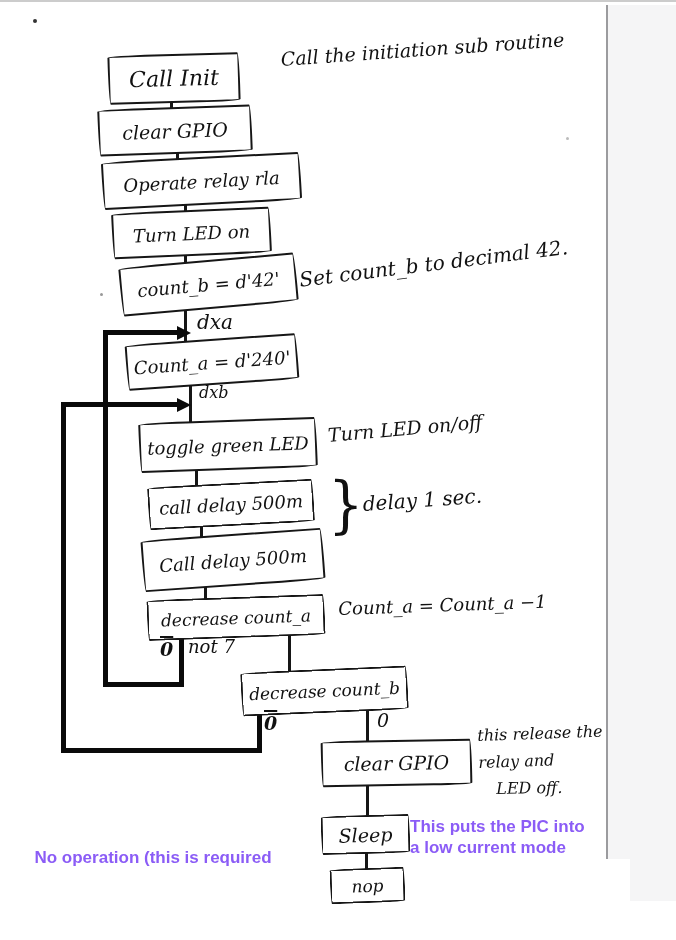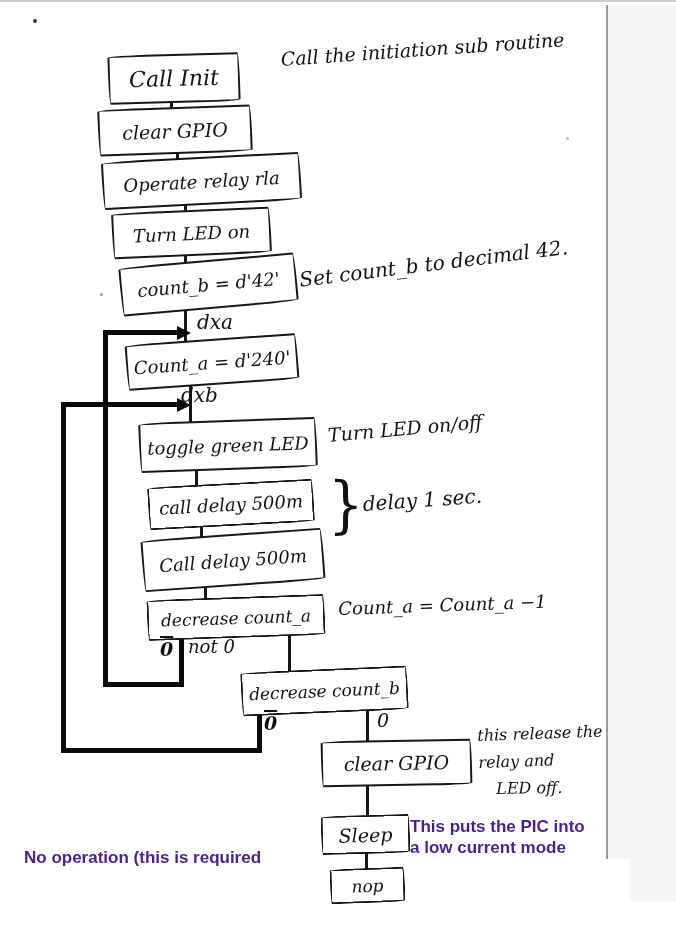--- a/index.html
+++ b/index.html
@@ -10,21 +10,21 @@
        font-family:"DejaVu Serif",serif;font-style:italic;color:#111;
        border-radius:255px 12px 225px 12px / 12px 225px 12px 255px;
        z-index:3;white-space:nowrap;}
   .conn{position:absolute;background:#161616;width:3px;z-index:1;}
   .thick{position:absolute;background:#0a0a0a;z-index:2;}
   .arrow-right{position:absolute;width:0;height:0;border-top:7px solid transparent;
        border-bottom:7px solid transparent;border-left:14px solid #0a0a0a;z-index:2;}
   .hand{position:absolute;font-family:"DejaVu Serif",serif;font-style:italic;
        color:#111;white-space:nowrap;z-index:4;}
   .typed{position:absolute;font-family:"Liberation Sans",sans-serif;font-weight:700;
-       color:#4c1d95;z-index:4;}
+       color:#8b5cf6;z-index:4;}
   .overbar{text-decoration:overline;text-decoration-thickness:2px;}
   .dot{position:absolute;border-radius:50%;z-index:1;}
   .panel{position:absolute;z-index:0;}
 </style>
 </head>
 <body>
 
 <div id="canvas">
 
   <div class="panel" style="left:0;top:4;width:676px;height:2px;background:#cccccc;"></div>
@@ -69,37 +69,37 @@
   <div class="box" style="left:139px;top:420px;width:174px;height:46px;font-size:18px;transform:rotate(-2deg);">toggle green LED</div>
   <div class="box" style="left:148px;top:483px;width:162px;height:39px;font-size:18px;transform:rotate(-3deg);">call delay 500m</div>
   <div class="box" style="left:142px;top:534px;width:178px;height:48px;font-size:18px;transform:rotate(-4deg);">Call delay 500m</div>
   <div class="box" style="left:147px;top:597px;width:174px;height:37px;font-size:17px;transform:rotate(-2deg);">decrease count_a</div>
   <div class="box" style="left:241px;top:669px;width:163px;height:40px;font-size:17px;transform:rotate(-2.5deg);">decrease count_b</div>
   <div class="box" style="left:321px;top:740px;width:147px;height:42px;font-size:19px;transform:rotate(-1deg);">clear GPIO</div>
   <div class="box" style="left:321px;top:815px;width:85px;height:35px;font-size:19px;transform:rotate(-1.5deg);">Sleep</div>
   <div class="box" style="left:330px;top:868px;width:71px;height:31px;font-size:17px;transform:rotate(-2deg);">nop</div>
 
   <div class="hand" style="left:197px;top:310px;font-size:20px;">dxa</div>
-  <div class="hand" style="left:181px;top:383px;font-size:20px;">dxb</div>
+  <div class="hand" style="left:199px;top:383px;font-size:16px;">dxb</div>
   <div class="hand overbar" style="left:160px;top:638px;font-size:19px;font-weight:700;">0</div>
-  <div class="hand" style="left:188px;top:636px;font-size:18px;">not 0</div>
+  <div class="hand" style="left:188px;top:636px;font-size:18px;">not 7</div>
   <div class="hand overbar" style="left:264px;top:712px;font-size:19px;font-weight:700;">0</div>
   <div class="hand" style="left:377px;top:709px;font-size:19px;">0</div>
 
   <div class="hand" style="left:280px;top:48px;font-size:19px;transform:rotate(-4deg);transform-origin:left top;">Call the initiation sub routine</div>
   <div class="hand" style="left:298px;top:268px;font-size:20px;transform:rotate(-7deg);transform-origin:left top;">Set count_b to decimal 42.</div>
   <div class="hand" style="left:327px;top:424px;font-size:19px;transform:rotate(-5deg);transform-origin:left top;">Turn LED on/off</div>
   <div class="hand" style="left:326px;top:468px;font-size:62px;font-style:normal;transform:scaleX(0.9);">}</div>
   <div class="hand" style="left:362px;top:492px;font-size:20px;transform:rotate(-4deg);transform-origin:left top;">delay 1 sec.</div>
   <div class="hand" style="left:338px;top:598px;font-size:18px;transform:rotate(-2deg);transform-origin:left top;">Count_a = Count_a −1</div>
   <div class="hand" style="left:477px;top:726px;font-size:16px;transform:rotate(-2deg);transform-origin:left top;">this release the</div>
   <div class="hand" style="left:478px;top:753px;font-size:16px;transform:rotate(-2deg);transform-origin:left top;">relay and</div>
   <div class="hand" style="left:496px;top:779px;font-size:16px;transform:rotate(-1deg);transform-origin:left top;">LED off.</div>
 
   <div class="typed" style="left:410px;top:816px;width:190px;font-size:17px;line-height:21px;">
     <span>This puts the PIC into</span><br>
     <span>a low current mode</span>
   </div>
-  <div class="typed" style="left:24px;top:847px;width:258px;font-size:17px;line-height:22px;">
+  <div class="typed" style="left:24px;top:847px;width:258px;font-size:17px;line-height:22px;text-align:center;">
     <span>No operation (this is required</span><br>
   </div>
 
 </div>
 
 </body></html>

